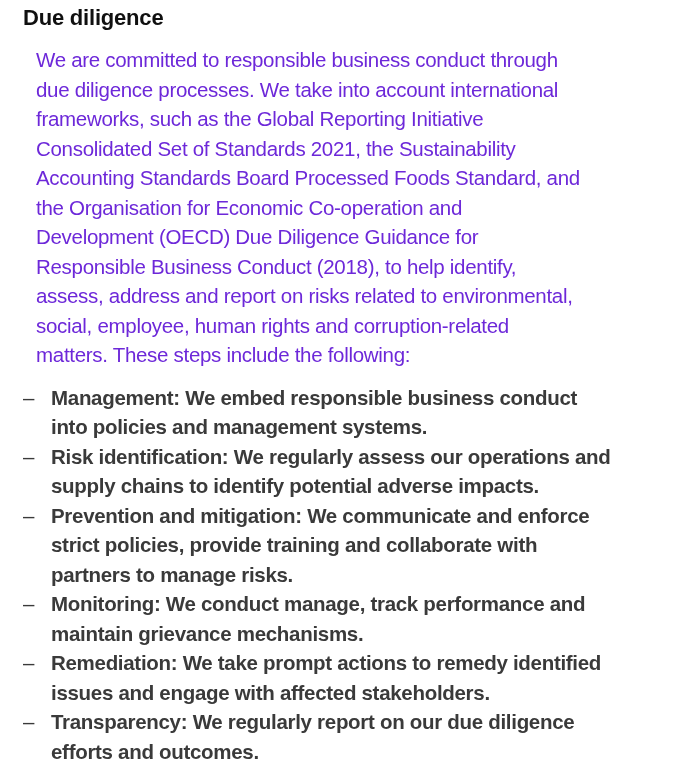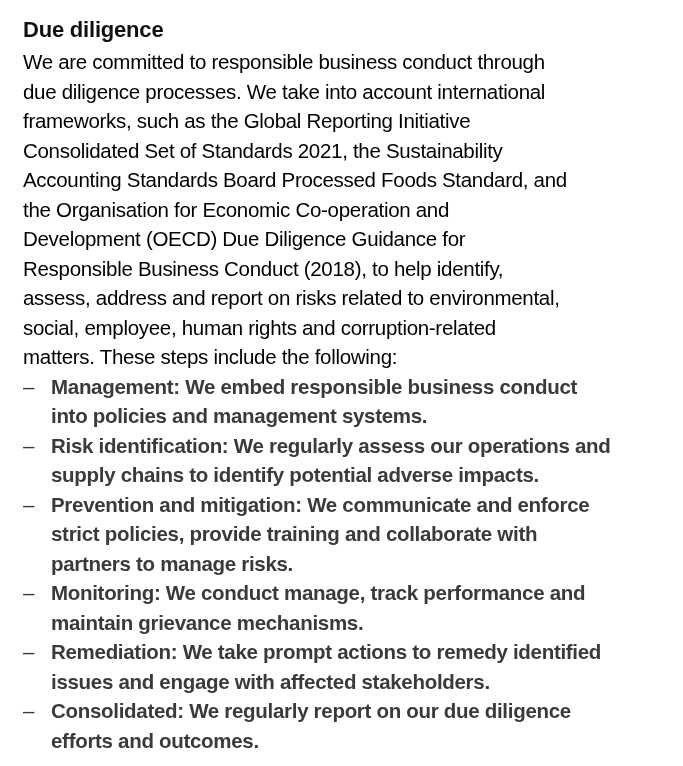--- a/index.html
+++ b/index.html
@@ -11,36 +11,36 @@
     width: 683px;
     height: 766px;
     overflow: hidden;
     font-family: "Liberation Sans", sans-serif;
     -webkit-font-smoothing: antialiased;
   }
   .page {
     box-sizing: border-box;
     width: 683px;
     height: 766px;
-    padding: 16px 20px 0 23px;
+    padding: 4px 20px 0 23px;
     background: #ffffff;
   }
   .heading {
     margin: 0 0 3px 0;
     font-size: 22px;
     line-height: 28px;
     font-weight: 700;
     color: #101010;
     letter-spacing: -0.2px;
   }
   .intro {
-    margin: 0;
+    margin: 13px;
     font-size: 20.5px;
     line-height: 29.5px;
-    color: #000000;
+    color: #6d28d9;
     letter-spacing: -0.3px;
     white-space: pre-line;
   }
   .dd-list {
     list-style: none;
     margin: 0;
     padding: 0;
   }
   .dd-list li {
     display: flex;
@@ -98,17 +98,17 @@
       <span class="item-text">Monitoring: We conduct manage, track performance and
 maintain grievance mechanisms.</span>
     </li>
     <li>
       <span class="dash">–</span>
       <span class="item-text">Remediation: We take prompt actions to remedy identified
 issues and engage with affected stakeholders.</span>
     </li>
     <li>
       <span class="dash">–</span>
-      <span class="item-text">Consolidated: We regularly report on our due diligence
+      <span class="item-text">Transparency: We regularly report on our due diligence
 efforts and outcomes.</span>
     </li>
   </ul>
 </div>
 
 </body></html>

